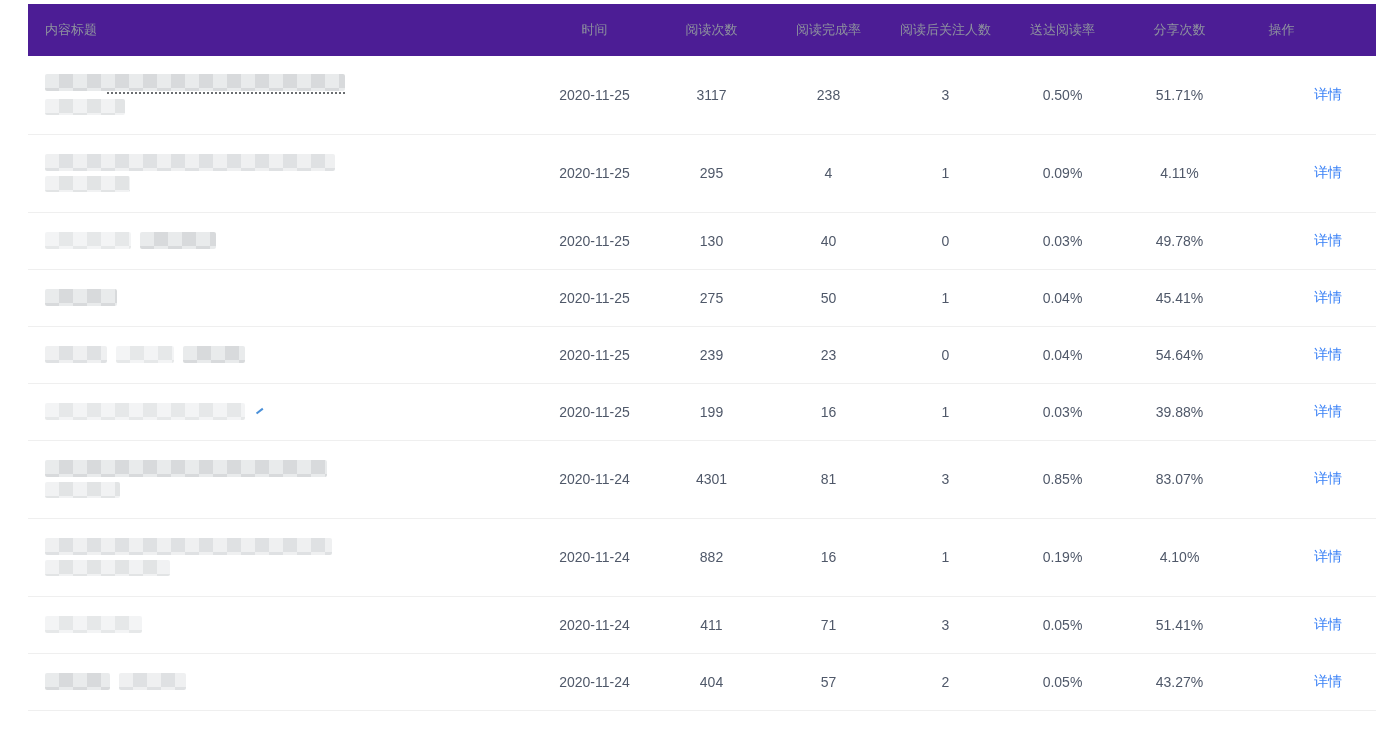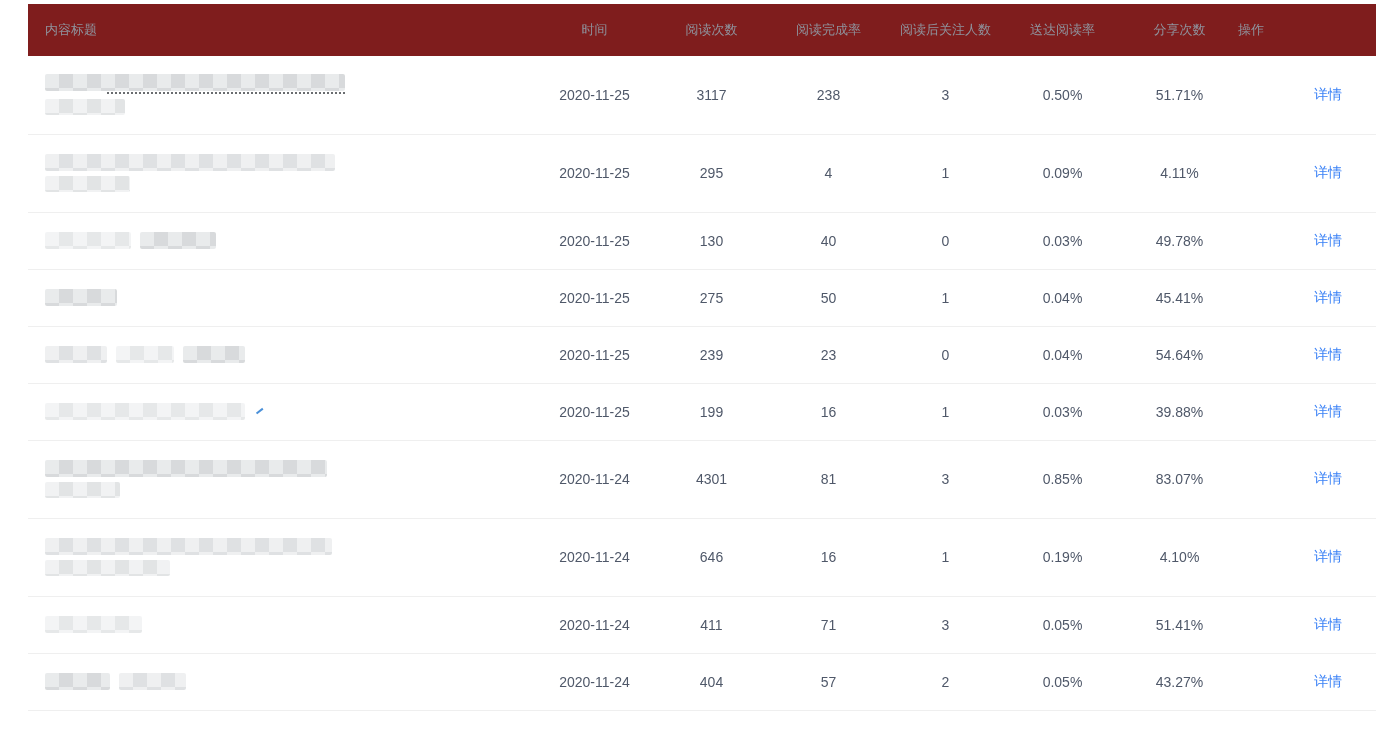--- a/index.html
+++ b/index.html
@@ -10,30 +10,30 @@
     overflow: hidden;
   }
   .table-wrap { margin: 4px 0 0 28px; width: 1348px; }
   table {
     width: 100%;
     border-collapse: collapse;
     table-layout: fixed;
   }
   thead th {
     height: 52px;
-    background: #7f1d1d;
+    background: #4c1d95;
     color: #8f949e;
     font-size: 13px;
     font-weight: 400;
     text-align: center;
     vertical-align: middle;
     white-space: nowrap;
   }
   thead th.col-title { text-align: left; padding-left: 17px; }
-  thead th.col-action { text-align: left; padding-right: 51px; }
+  thead th.col-action { text-align: center; padding-right: 51px; }
   tbody td {
     border-bottom: 1px solid #efefef;
     font-size: 14px;
     color: #4f5869;
     text-align: center;
     vertical-align: middle;
     white-space: nowrap;
   }
   tr.row-normal td { height: 57px; }
   tr.row-tall td { height: 78px; }
@@ -193,21 +193,21 @@
           <td class="col-delivery_rate">0.85%</td>
           <td class="col-completion_rate">83.07%</td>
           <td class="col-action"><a class="detail-link" href="#">详情</a></td>
         </tr>
         <tr class="row-tall">
           <td class="col-title">
             <div class="mosaic-line"><span class="mosaic-seg tone-1" style="width: 287px;"></span></div>
             <div class="mosaic-line line-secondary"><span class="mosaic-seg tone-1" style="width: 125px;"></span></div>
           </td>
           <td class="col-time">2020-11-24</td>
-          <td class="col-reads">646</td>
+          <td class="col-reads">882</td>
           <td class="col-shares">16</td>
           <td class="col-follows">1</td>
           <td class="col-delivery_rate">0.19%</td>
           <td class="col-completion_rate">4.10%</td>
           <td class="col-action"><a class="detail-link" href="#">详情</a></td>
         </tr>
         <tr class="row-normal">
           <td class="col-title">
             <div class="mosaic-line"><span class="mosaic-seg tone-2" style="width: 97px;"></span></div>
           </td>

